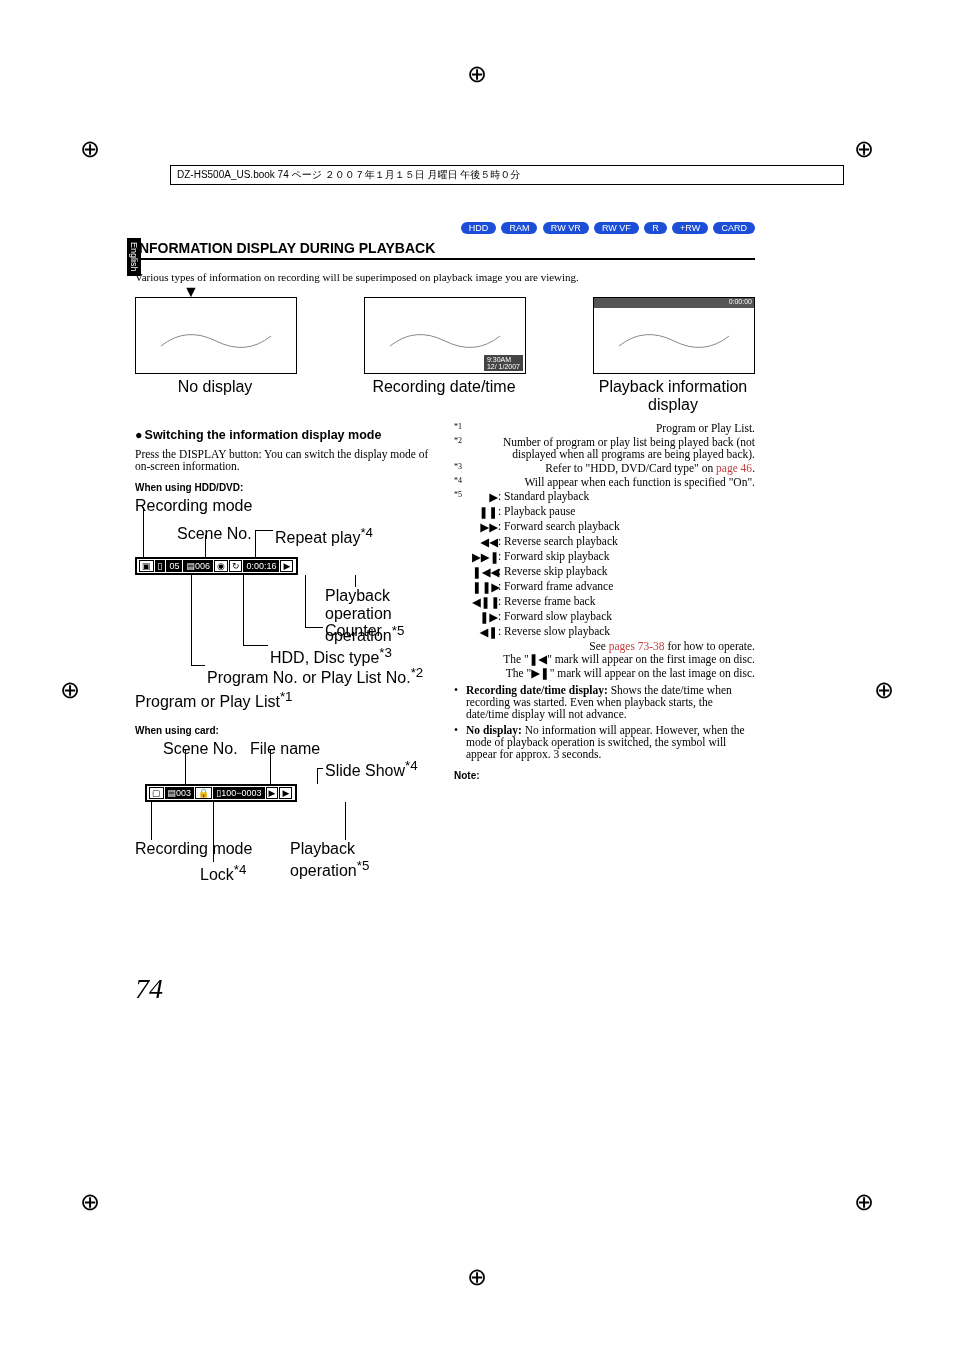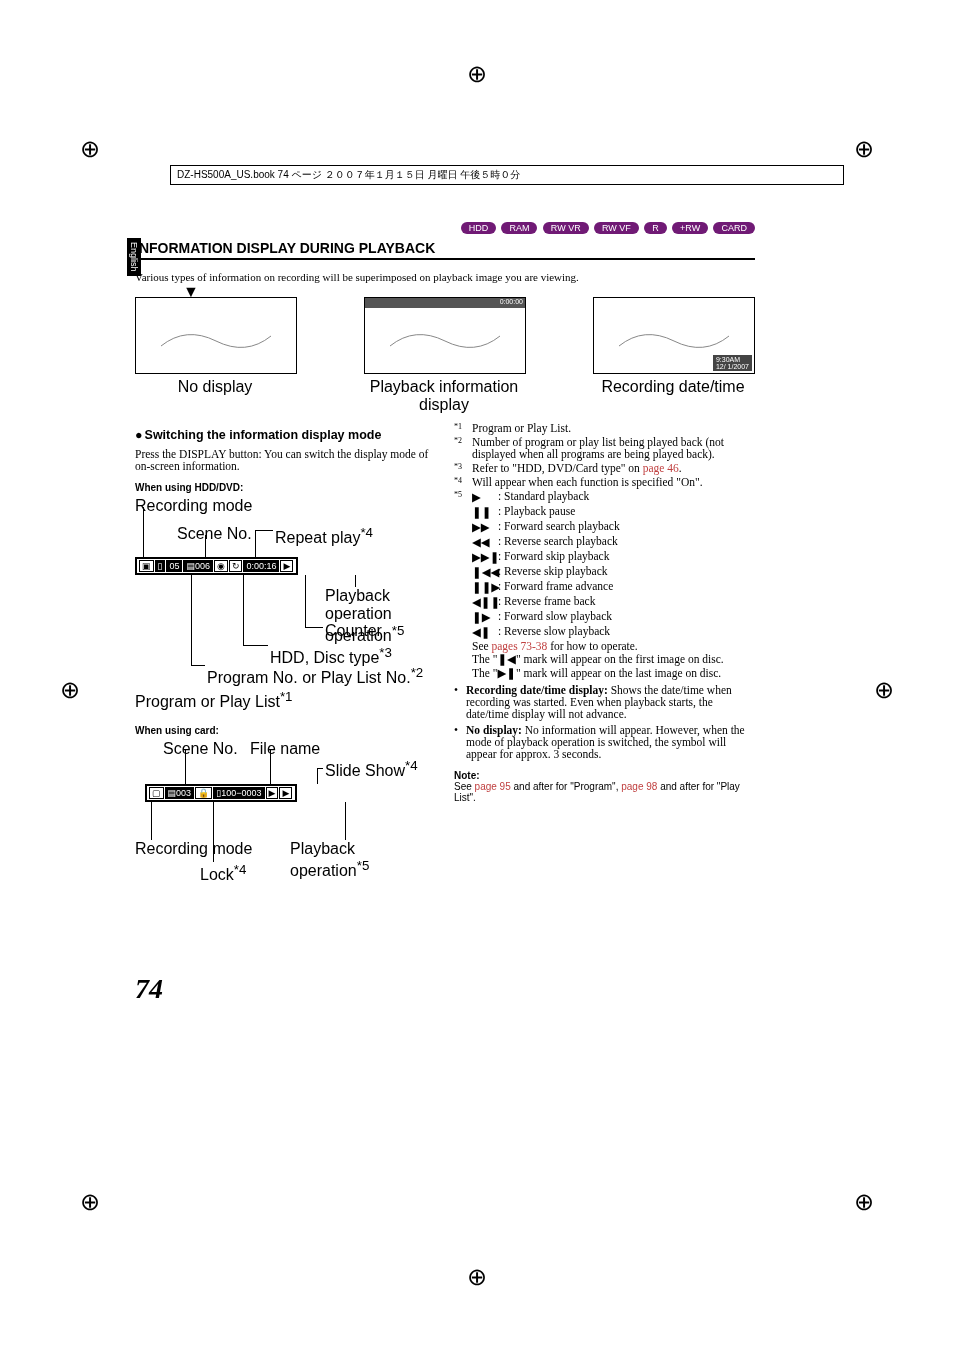--- a/index.html
+++ b/index.html
@@ -17,21 +17,21 @@
   .pm-bl { bottom: 135px; left: 80px; }
   .pm-br { bottom: 135px; right: 80px; }
   .pm-ml { top: 50%; left: 60px; }
   .pm-mr { top: 50%; right: 60px; }
   .pm-tc { top: 60px; left: 50%; transform: translateX(-50%); }
   .pm-bc { bottom: 60px; left: 50%; transform: translateX(-50%); }
   .header-bar { position: absolute; top: 165px; left: 170px; right: 110px; border: 1px solid #000; height: 18px; display: flex; align-items: center; padding: 0 6px; font-size: 10px; }
   .page-body { position: absolute; top: 220px; left: 135px; width: 620px; }
   .side-tab { position: absolute; left: -8px; top: 18px; background: #000; color: #fff; writing-mode: vertical-rl; font-size: 9px; padding: 4px 2px; }
   .media-badges { text-align: right; margin-bottom: 6px; }
-  .badge { display: inline-block; background: #701a75; color: #fff; border-radius: 8px; font-size: 9px; padding: 1px 8px; margin-left: 2px; }
+  .badge { display: inline-block; background: #1d4ed8; color: #fff; border-radius: 8px; font-size: 9px; padding: 1px 8px; margin-left: 2px; }
   h1.sect { font-size: 14px; font-weight: bold; border-bottom: 2px solid #000; padding-bottom: 2px; margin: 4px 0 8px 0; }
   .intro { font-family: Georgia, serif; font-size: 11px; margin-bottom: 14px; }
   .screens { display: flex; justify-content: space-between; align-items: flex-start; margin-bottom: 8px; position: relative; }
   .screens .arrow-down { position: absolute; top: -14px; left: 48px; font-size: 16px; }
   .screen-box { border: 1px solid #000; width: 160px; height: 75px; position: relative; }
   .screen-cap { text-align: center; font-size: 16px; margin-top: 4px; width: 160px; }
   .screen-img { position: absolute; inset: 0; display: flex; align-items: center; justify-content: center; color: #888; font-size: 9px; }
   .mid-top-bar { position: absolute; top: 0; left: 0; right: 0; height: 10px; background: #555; color: #fff; font-size: 7px; padding: 0 2px; }
   .rec-block { position: absolute; bottom: 2px; right: 2px; background: #444; color: #fff; font-size: 7px; padding: 1px 3px; }
   .two-col { display: flex; gap: 18px; }
@@ -46,30 +46,30 @@
   .seg { border: 1px solid #000; padding: 0 2px; margin-right: 1px; font-size: 9px; background: #000; color: #fff; }
   .seg.outline { background: #fff; color: #000; }
   .lbl { position: absolute; font-size: 16px; }
   .leader { position: absolute; border-top: 1px solid #000; }
   .leader-v { position: absolute; border-left: 1px solid #000; }
   .diagram2 { font-size: 10px; position: relative; height: 150px; }
   .display-bar.card { top: 44px; left: 10px; }
   .fn-list { font-family: Georgia, serif; font-size: 11.5px; }
   .fn-row { display: flex; margin-bottom: 2px; }
   .fn-sup { width: 18px; font-size: 8px; vertical-align: super; }
-  .fn-txt { flex: 1; }
+  .fn-txt { flex: 1; text-align: right; }
   .icon-list { margin-left: 18px; }
   .icon-row { display: flex; margin-bottom: 1px; }
   .icon-sym { width: 26px; font-family: Arial; }
   .link { color: #c04040; }
   .bul { display: flex; margin: 4px 0; font-family: Georgia, serif; font-size: 11.5px; }
   .bul::before { content: "•"; width: 12px; flex-shrink: 0; }
   .note-h { font-size: 10px; font-weight: bold; margin-top: 10px; }
   .note-t { font-size: 10px; }
-  .pagenum { position: absolute; bottom: -115px; left: 0; font-size: 28px; font-weight: bold; font-style: italic; font-family: Georgia, serif; }
+  .pagenum { position: absolute; bottom: -115px; left: 0; font-size: 28px; font-weight: normal; font-style: italic; font-family: Georgia, serif; }
   .container { height: 1351px; position: relative; }
 </style>
 </head>
 <body>
 
 <div class="container">
   <span class="print-mark pm-tl">⊕</span>
   <span class="print-mark pm-tr">⊕</span>
   <span class="print-mark pm-bl">⊕</span>
   <span class="print-mark pm-br">⊕</span>
@@ -105,44 +105,44 @@
           <div class="screen-img">
               <svg width="120" height="40">
                 <path d="M5 30 Q30 10 60 25 T115 20" stroke="#888" fill="none"></path>
               </svg>
             </div>
         </div>
         <div class="screen-cap">No display</div>
       </div>
       <div>
         <div class="screen-box">
-          <div class="mid-top-bar">
-              <span style="float:right">0:00:00</span>
-            </div>
           <div class="screen-img">
               <svg width="120" height="40">
                 <path d="M5 30 Q30 10 60 25 T115 20" stroke="#888" fill="none"></path>
               </svg>
             </div>
-        </div>
-        <div class="screen-cap">Playback information display</div>
+          <div class="rec-block">
+            <span>9:30AM</span><br>
+            <span>12/ 1/2007</span>
+          </div>
+        </div>
+        <div class="screen-cap">Recording date/time</div>
       </div>
       <div>
         <div class="screen-box">
+          <div class="mid-top-bar">
+              <span style="float:right">0:00:00</span>
+            </div>
           <div class="screen-img">
               <svg width="120" height="40">
                 <path d="M5 30 Q30 10 60 25 T115 20" stroke="#888" fill="none"></path>
               </svg>
             </div>
-          <div class="rec-block">
-            <span>9:30AM</span><br>
-            <span>12/ 1/2007</span>
-          </div>
-        </div>
-        <div class="screen-cap">Recording date/time</div>
+        </div>
+        <div class="screen-cap">Playback information display</div>
       </div>
     </div>
 
     <div class="two-col">
 
       <div class="col">
         <h2 class="sub">Switching the information display mode</h2>
         <p class="body">Press the DISPLAY button: You can switch the display mode of on-screen information.</p>
 
         <h3 class="when">When using HDD/DVD:</h3>
@@ -279,21 +279,18 @@
         </div>
 
         <div class="bul">
             <div><b>Recording date/time display:</b><span> Shows the date/time when recording was started. Even when playback starts, the date/time display will not advance.</span></div>
           </div>
         <div class="bul">
             <div><b>No display:</b><span> No information will appear. However, when the mode of playback operation is switched, the symbol will appear for approx. 3 seconds.</span></div>
           </div>
 
         <div class="note-h">Note:</div>
-        <div class="note-t">
-          <span>See </span><span class="link">page 95</span><span> and after for "Program", </span><span class="link">page 98</span><span> and after for "Play List".</span>
-        </div>
       </div>
     </div>
 
     <div class="pagenum">74</div>
   </div>
 </div>
 
 </body></html>

